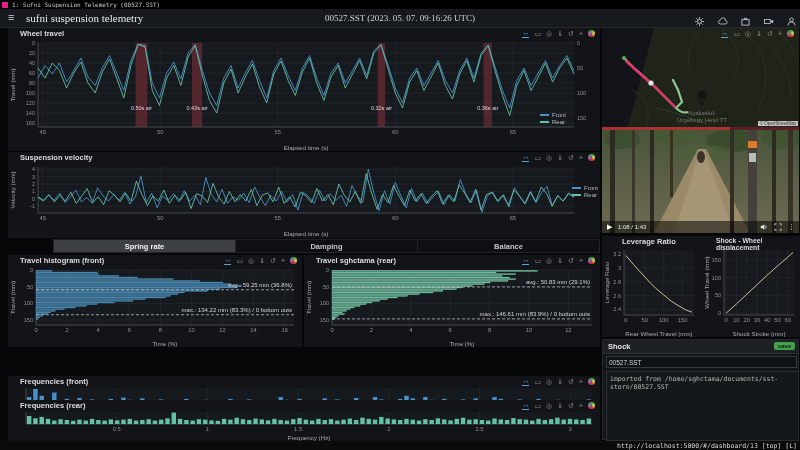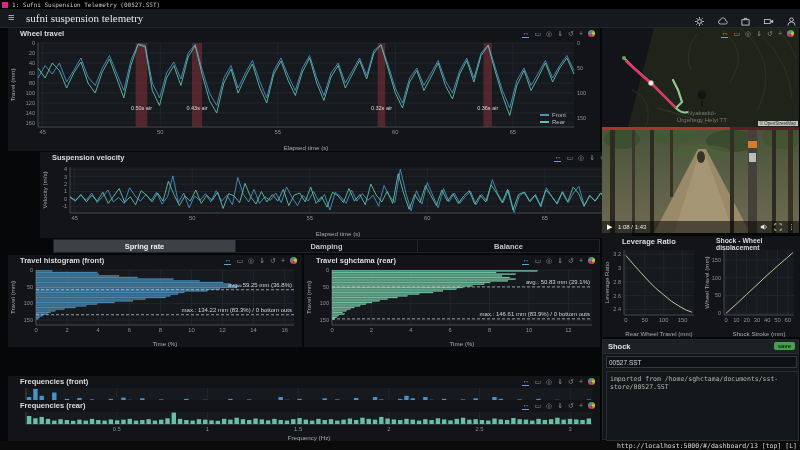--- a/index.html
+++ b/index.html
@@ -58,20 +58,21 @@
 <body>
 
 <div id="titlebar">
   <div class="sq"></div>
   <div class="tt">1: Sufni Suspension Telemetry (00527.SST)</div>
 </div>
 
 <div id="appbar">
   <div class="burger">≡</div>
   <div class="title">sufni suspension telemetry</div>
+  <div class="session">00527.SST (2023. 05. 07. 09:16:26 UTC)</div>
   <div id="hicons">
     <svg class="hicon" width="9" height="9" viewBox="0 0 10 10">
         <circle cx="5" cy="5" r="2.2" fill="none" stroke="#c7cacd"></circle>
         <path d="M5 0v2M5 8v2M0 5h2M8 5h2M1.5 1.5l1.4 1.4M7.1 7.1l1.4 1.4M8.5 1.5L7.1 2.9M2.9 7.1L1.5 8.5" stroke="#c7cacd" stroke-width="1"></path>
       </svg>
     <svg class="hicon" width="10" height="9" viewBox="0 0 12 10">
         <path d="M3 8a2.4 2.4 0 0 1 0-4.8A3 3 0 0 1 9 4a2 2 0 0 1 0 4z" fill="none" stroke="#c7cacd"></path>
       </svg>
     <svg class="hicon" width="9" height="9" viewBox="0 0 10 10">
         <rect x="1" y="3" width="8" height="6" fill="none" stroke="#c7cacd"></rect>
@@ -153,21 +154,21 @@
         <span class="sw" style="background: rgb(74, 144, 201);"></span>
         <span>Front</span>
       </div>
     <div class="row">
         <span class="sw" style="background: rgb(99, 193, 164);"></span>
         <span>Rear</span>
       </div>
   </div>
 </div>
 
-<div class="panel" style="left:8px;top:152px;width:592px;height:86px;margin-left:32px;">
+<div class="panel" style="left:8px;top:152px;width:592px;height:86px;">
   <div class="ptitle">Suspension velocity</div>
   <div class="bktb">
       <span class="tbi active">↔</span>
       <span class="tbi">▭</span>
       <span class="tbi">◎</span>
       <span class="tbi">⇓</span>
       <span class="tbi">↺</span>
       <span class="tbi">+</span>
       <span class="blogo"></span>
     </div>

